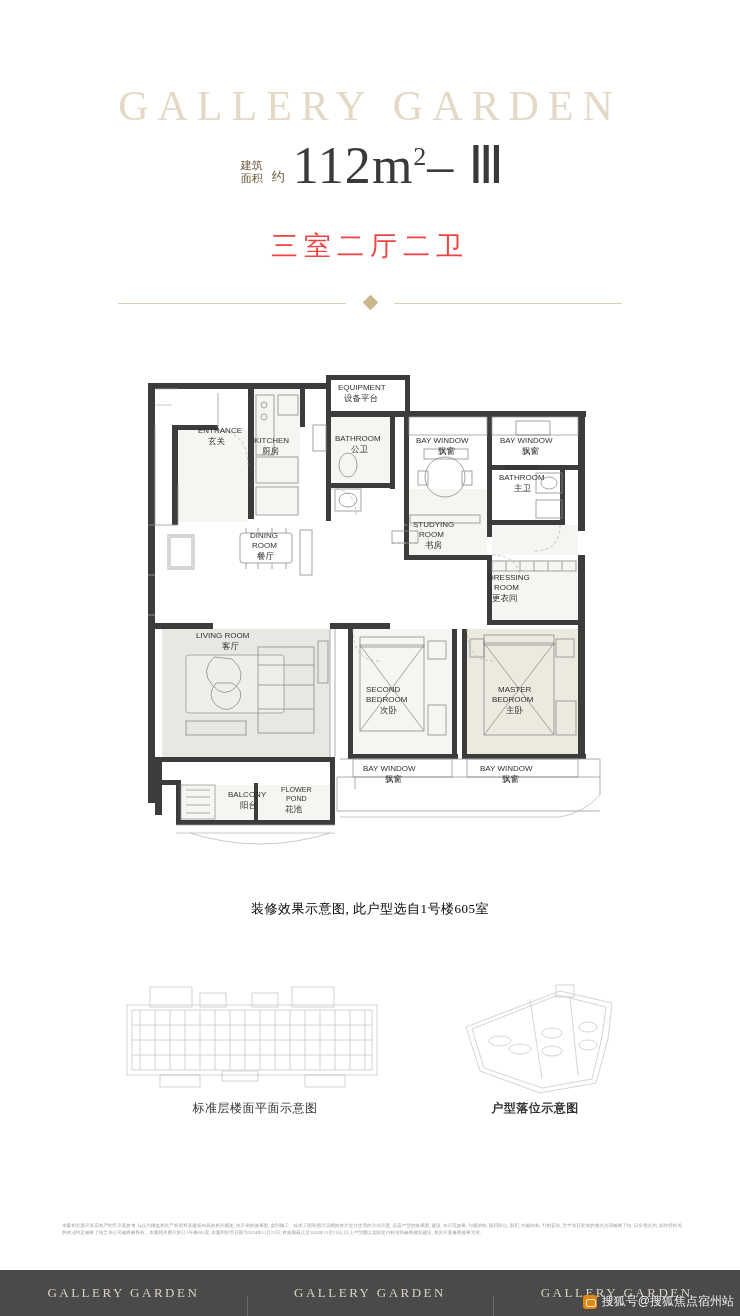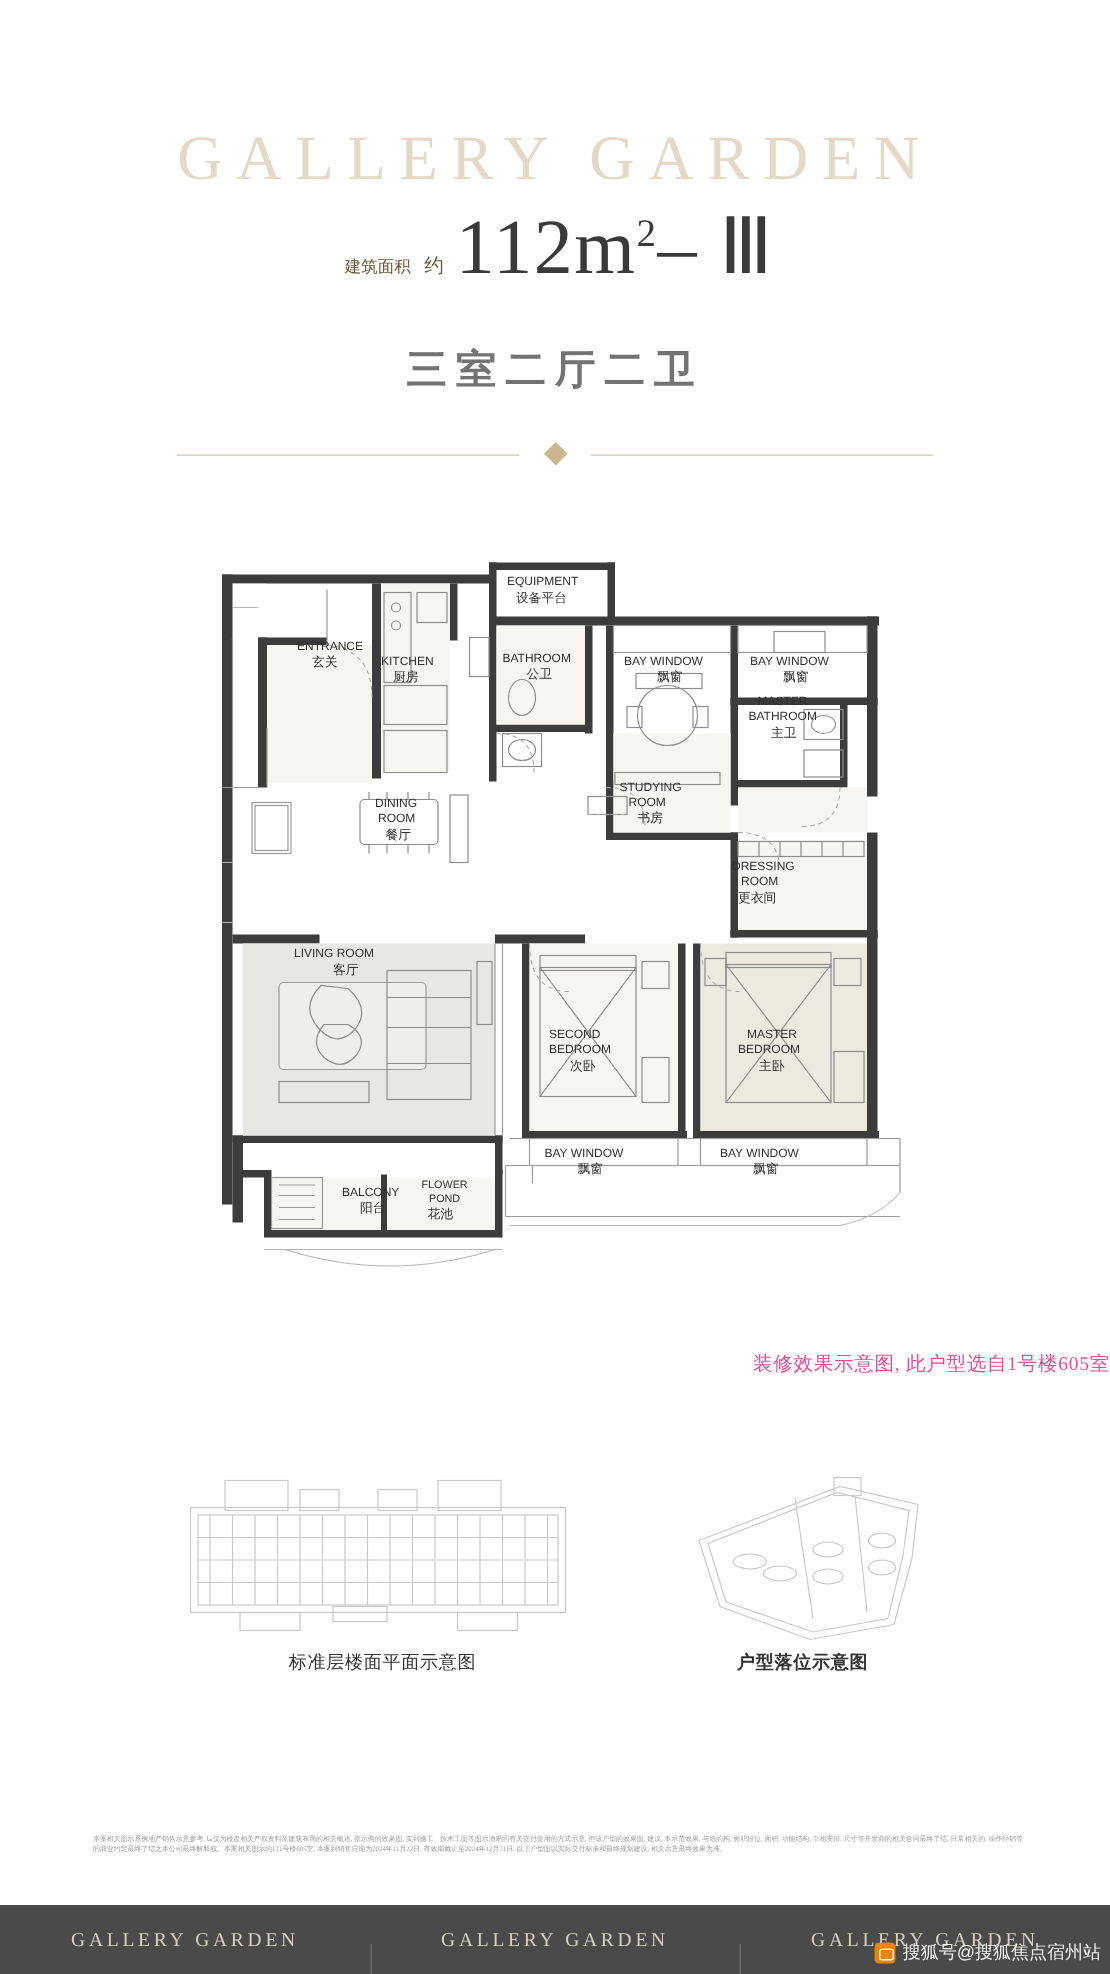--- a/index.html
+++ b/index.html
@@ -48,21 +48,21 @@
   .title-cn {
     font-family: "Liberation Serif", serif;
     font-size: 46px;
     font-weight: 700;
     color: #6a5536;
     letter-spacing: 4px;
     line-height: 1;
   }
   .area-label {
     display: inline-flex;
-    flex-direction: row;
+    flex-direction: column;
     font-size: 11px;
     line-height: 13px;
     color: #6a5536;
     margin-bottom: 7px;
     margin-left: 6px;
     text-align: left;
   }
   .area-approx {
     font-size: 13px;
     color: #6a5536;
@@ -82,22 +82,22 @@
     vertical-align: super;
   }
   .subtitle {
     position: absolute;
     top: 228px;
     left: 0;
     width: 100%;
     text-align: center;
     font-size: 27px;
     letter-spacing: 6px;
-    color: #737373;
-    font-weight: 700;
+    color: #ef4444;
+    font-weight: 400;
   }
   .divider {
     position: absolute;
     top: 297px;
     left: 118px;
     width: 504px;
     height: 12px;
   }
   .divider .line {
     position: absolute;
@@ -126,23 +126,23 @@
     width: 740px;
     height: 520px;
   }
   .plan-svg { display: block; }
 
   .plan-cap {
     position: absolute;
     top: 900px;
     left: 0;
     width: 100%;
-    text-align: right;
+    text-align: center;
     font-size: 13px;
-    color: #ec4899;
+    color: #000000;
     letter-spacing: 0.5px;
   }
 
   
   .mini-row {
     position: absolute;
     top: 975px;
     left: 0;
     width: 740px;
     height: 140px;

